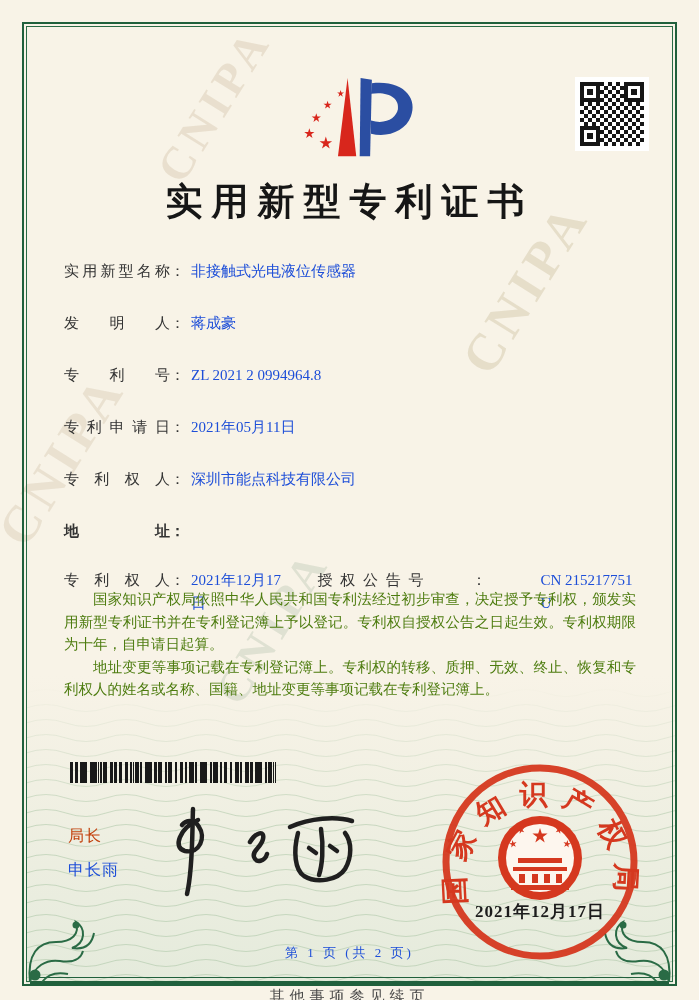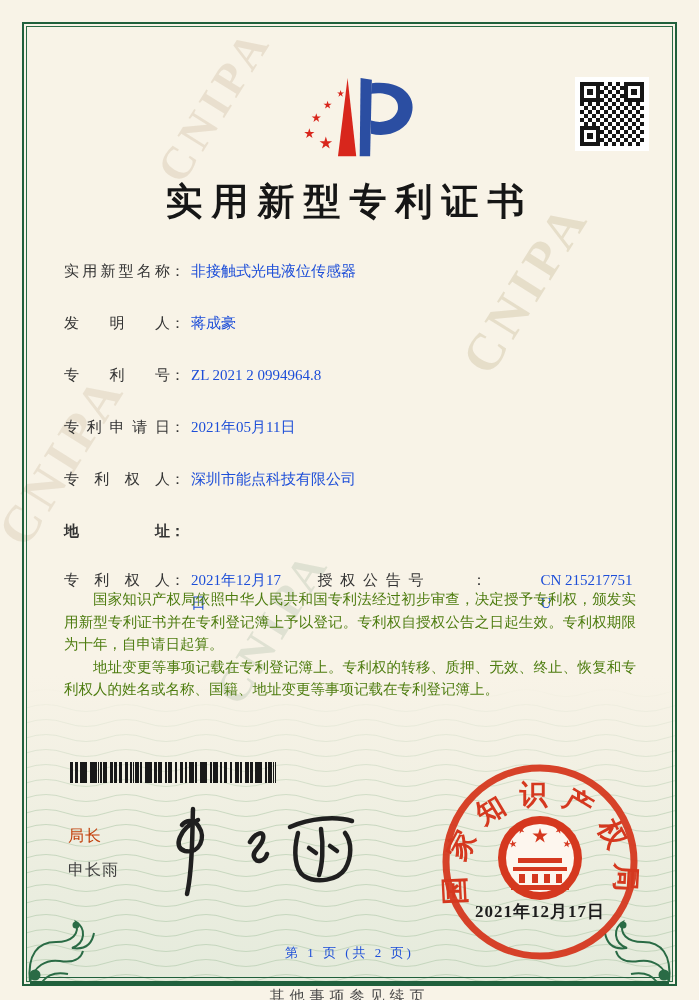--- a/index.html
+++ b/index.html
@@ -61,21 +61,21 @@
   
   .barcode { position:absolute; left:70px; top:762px; width:206px; height:21px; z-index:2;
     background-image:
       repeating-linear-gradient(90deg,#191919 0 2px,transparent 2px 5px),
       repeating-linear-gradient(90deg,#191919 0 1px,transparent 1px 7px),
       repeating-linear-gradient(90deg,#191919 0 3px,transparent 3px 11px); }
   
   .signer-role { position:absolute; left:68px; top:826px; font-size:16px;
                  font-family:"Liberation Sans","DejaVu Sans",sans-serif; color:#c2410c; z-index:2; letter-spacing:1px; }
   .signer-name { position:absolute; left:68px; top:860px; font-size:16px;
-                 font-family:"Liberation Sans","DejaVu Sans",sans-serif; color:#404040; z-index:2; letter-spacing:1px; }
+                 font-family:"Liberation Sans","DejaVu Sans",sans-serif; color:#1d4ed8; z-index:2; letter-spacing:1px; }
   .signature { position:absolute; left:158px; top:804px; width:225px; height:100px; z-index:2; }
   
   .seal { position:absolute; left:436px; top:758px; width:208px; height:208px; z-index:4; }
   .seal-date { position:absolute; left:0; right:0; top:142px; text-align:center;
                font-size:17px; font-weight:bold; color:#1c1c1c; letter-spacing:1px; z-index:5; }
   
   .page-info { position:absolute; left:0; right:0; top:944px; text-align:center;
                font-size:13px; color:#1d4ed8; letter-spacing:3px; z-index:3; }
   .note { position:absolute; left:0; right:0; top:987px; text-align:center;
           font-size:15px; color:#4a4a4a; letter-spacing:5px; z-index:3; }

